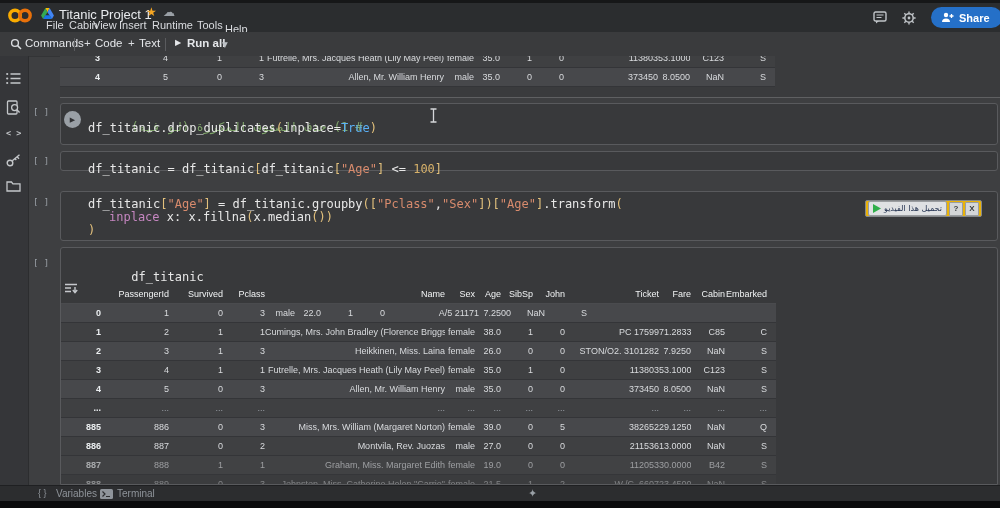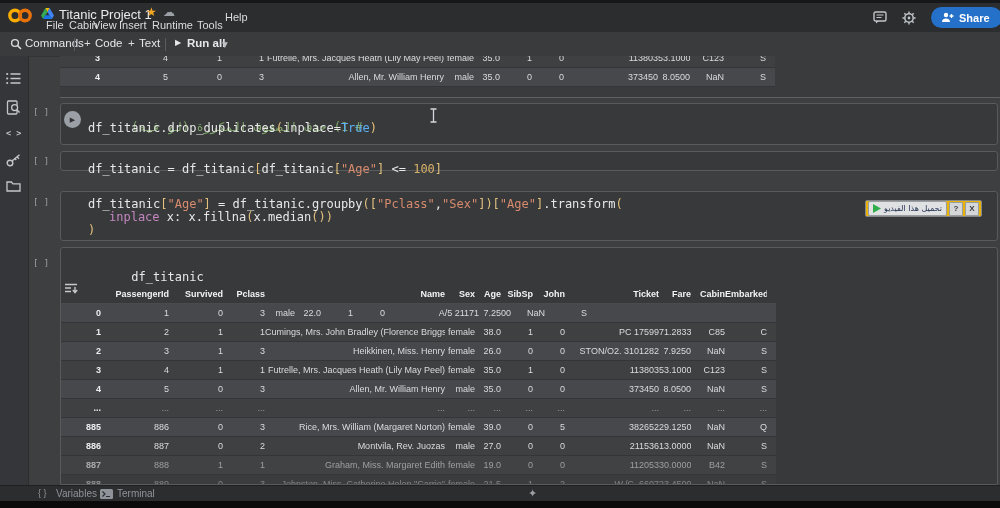--- a/index.html
+++ b/index.html
@@ -31,21 +31,21 @@
   .tk-c{color:#7fa56a;direction:rtl;unicode-bidi:isolate;display:inline-block;font-family:"DejaVu Sans Mono","DejaVu Sans",monospace;}
   .runbtn{position:absolute;left:3px;width:17px;height:17px;border-radius:50%;background:#9aa0a6;
           display:flex;align-items:center;justify-content:center;color:#303134;font-size:7px;}
   
   .dtbl{font-size:9px;color:#d9dbde;}
   .tr{display:flex;height:18px;line-height:18px;border-bottom:1px solid #343538;padding-right:9px;width:706px;}
   .td{flex:none;text-align:right;overflow:hidden;white-space:nowrap;}
   .ci{width:40px;font-weight:700;color:#eceff1;}
   .w0{width:68px}.w1{width:54px}.w2{width:42px}.w3{width:180px}.w4{width:30px}.w5{width:26px}
   .w6{width:32px}.w7{width:32px}.w8{width:94px}.w9{width:32px}.w10{width:34px}.w11{width:42px}
-  .thead .td{font-weight:700;color:#f1f3f4;}
+  .thead .td{font-weight:400;color:#f1f3f4;}
   .thead{border-bottom:1px solid #4a4b4e;background:transparent;}
   .rows .tr:nth-child(odd){background:#47484b;}
   .rows .tr:nth-child(even){background:#3f4042;}
   .rows .tr:nth-child(6){color:#9aa0a6;}
   .rows .tr:nth-child(9){opacity:.62;}
   .rows .tr:nth-child(10){opacity:.45;}
   .toptable .tr:nth-child(odd){background:#3f4042;}
   .toptable .tr:nth-child(even){background:#47484b;}
   
   .ovl{position:absolute;left:865px;top:200px;height:17px;display:flex;align-items:center;gap:2px;
@@ -85,21 +85,21 @@
     <span class="abs title" style="left:59px;top:4px;">Titanic Project 1</span>
     <span class="abs" style="left:146px;top:2px;font-size:12px;color:#f5a623;">★</span>
     <span class="abs" style="left:163px;top:2px;font-size:12px;color:#9aa0a6;font-family:'DejaVu Sans',sans-serif;">☁</span>
 
     <span class="abs menu" style="left:46px;top:16px;">File</span>
     <span class="abs menu" style="left:69px;top:16px;">Cabin</span>
     <span class="abs menu" style="left:93px;top:16px;">View</span>
     <span class="abs menu" style="left:119px;top:16px;">Insert</span>
     <span class="abs menu" style="left:152px;top:16px;">Runtime</span>
     <span class="abs menu" style="left:197px;top:16px;">Tools</span>
-    <span class="abs menu" style="left:225px;top:8px;">Help</span>
+    <span class="abs menu" style="left:225px;top:20px;">Help</span>
 
     <div class="abs" style="left:873px;top:8px;">
       <svg width="14" height="13" viewBox="0 0 14 13">
         <rect x="1" y="1" width="12" height="9" rx="1.5" fill="none" stroke="#c0c4c8" stroke-width="1.4"></rect>
         <path d="M3.5,4 h7 M3.5,6.5 h5" stroke="#c0c4c8" stroke-width="1.1"></path>
         <path d="M3,10 v2.5 l3,-2.5 z" fill="#c0c4c8"></path>
       </svg>
     </div>
     <div class="abs" style="left:902px;top:8px;">
       <svg width="14" height="14" viewBox="0 0 14 14">
@@ -311,21 +311,21 @@
           <span class="td w9">71.2833</span>
           <span class="td w10">C85</span>
           <span class="td w11">C</span>
         </div>
 
         <div class="tr">
           <span class="td ci">2</span>
           <span class="td w0">3</span>
           <span class="td w1">1</span>
           <span class="td w2">3</span>
-          <span class="td w3">Heikkinen, Miss. Henry</span>
+          <span class="td w3">Heikkinen, Miss. Laina</span>
           <span class="td w4">female</span>
           <span class="td w5">26.0</span>
           <span class="td w6">0</span>
           <span class="td w7">0</span>
           <span class="td w8">STON/O2. 3101282</span>
           <span class="td w9">7.9250</span>
           <span class="td w10">NaN</span>
           <span class="td w11">S</span>
         </div>
 
@@ -375,21 +375,21 @@
           <span class="td w9">...</span>
           <span class="td w10">...</span>
           <span class="td w11">...</span>
         </div>
 
         <div class="tr">
           <span class="td ci">885</span>
           <span class="td w0">886</span>
           <span class="td w1">0</span>
           <span class="td w2">3</span>
-          <span class="td w3">Rice, Mrs. William (Margaret Norton)</span>
+          <span class="td w3">Miss, Mrs. William (Margaret Norton)</span>
           <span class="td w4">female</span>
           <span class="td w5">39.0</span>
           <span class="td w6">0</span>
           <span class="td w7">5</span>
           <span class="td w8">382652</span>
           <span class="td w9">29.1250</span>
           <span class="td w10">NaN</span>
           <span class="td w11">Q</span>
         </div>
 

